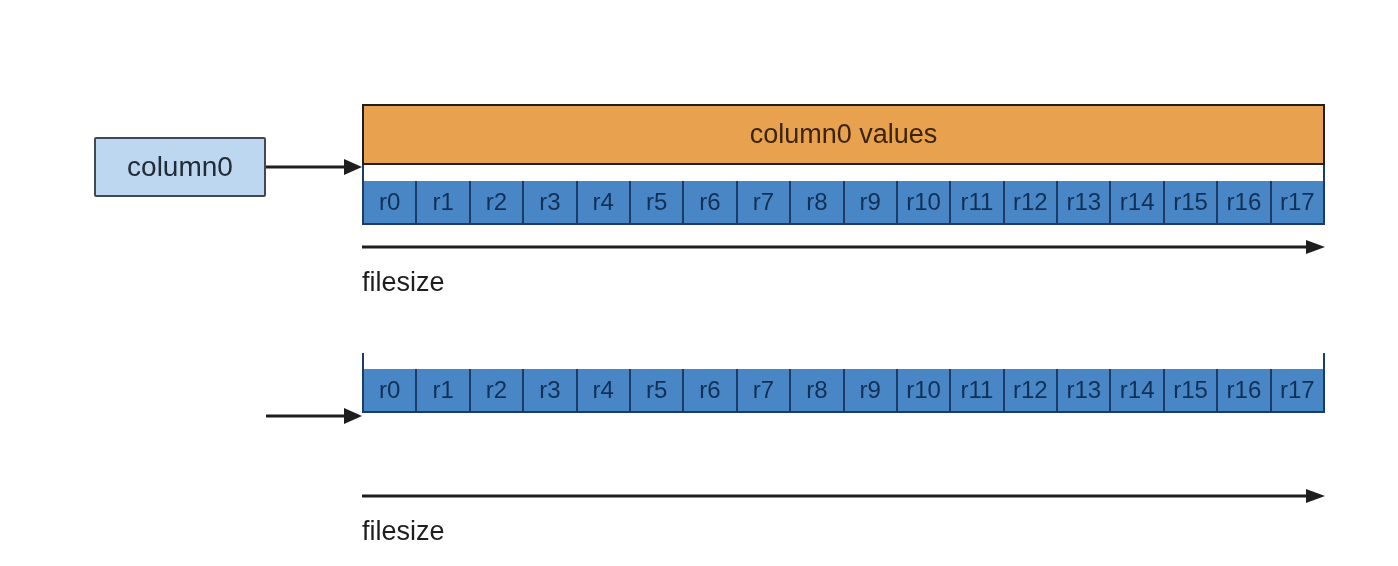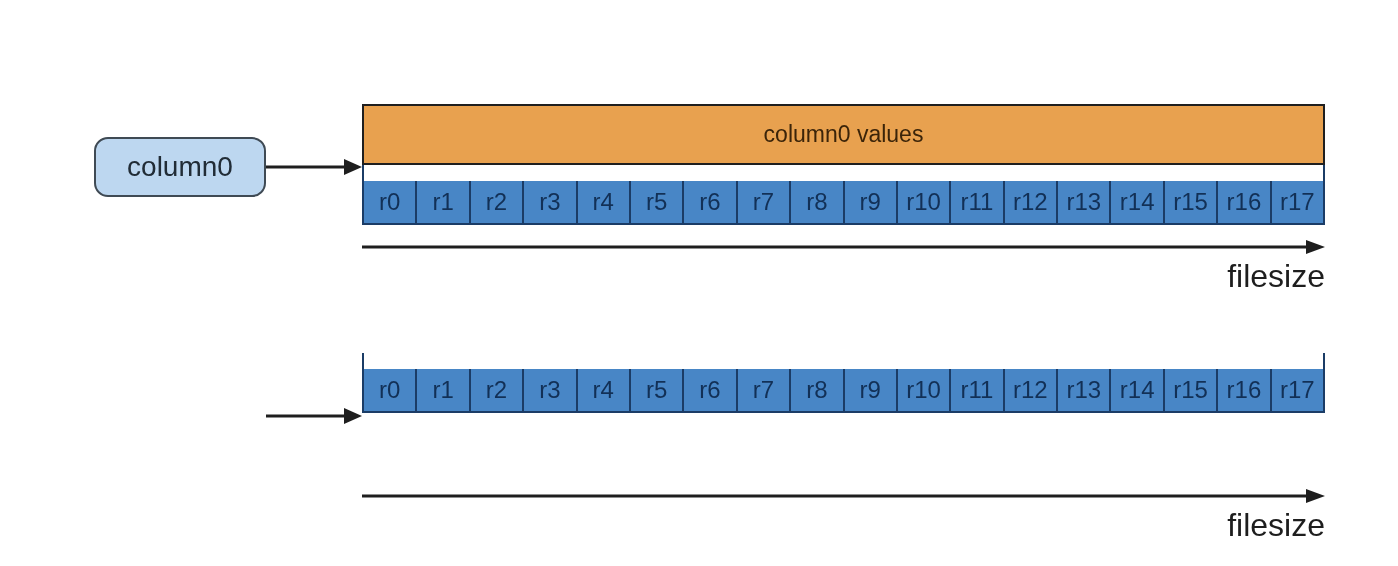--- a/index.html
+++ b/index.html
@@ -23,21 +23,21 @@
   }
   .label-box {
     position: absolute;
     left: 94px;
     top: 33px;
     width: 172px;
     height: 60px;
     box-sizing: border-box;
     background: var(--label-box-fill, #bdd7f0);
     border: 2px solid var(--label-box-border, #3f4a54);
-    border-radius: 14px;
+    border-radius: 2px;
     display: flex;
     align-items: center;
     justify-content: center;
     font-size: 28px;
     color: var(--label-text, #212c36);
   }
   .connector {
     position: absolute;
     left: 266px;
     top: 49px;
@@ -51,21 +51,21 @@
     width: 963px;
   }
   .values-header {
     box-sizing: border-box;
     height: 61px;
     background: var(--header-fill, #e8a14f);
     border: 2px solid var(--header-border, #1f1f1f);
     display: flex;
     align-items: center;
     justify-content: center;
-    font-size: 23px;
+    font-size: 27px;
     color: var(--header-text, #3b2409);
   }
   .cells {
     box-sizing: border-box;
     height: 60px;
     display: flex;
     border: 2px solid var(--cell-border, #1b3c66);
     border-top: none;
   }
   .cell {
@@ -88,24 +88,24 @@
   .axis {
     position: absolute;
     left: 362px;
     top: 135px;
     width: 963px;
     height: 16px;
   }
   .axis-label {
     position: absolute;
     left: 362px;
-    top: 154px;
+    top: 163px;
     width: 963px;
-    text-align: right;
-    font-size: 32px;
+    text-align: left;
+    font-size: 27px;
     color: var(--arrow, #1e1e1e);
   }
 </style>
 </head>
 <body>
 
 <div class="canvas">
 
   <section class="block" style="top:104px">
     <div class="label-box">

